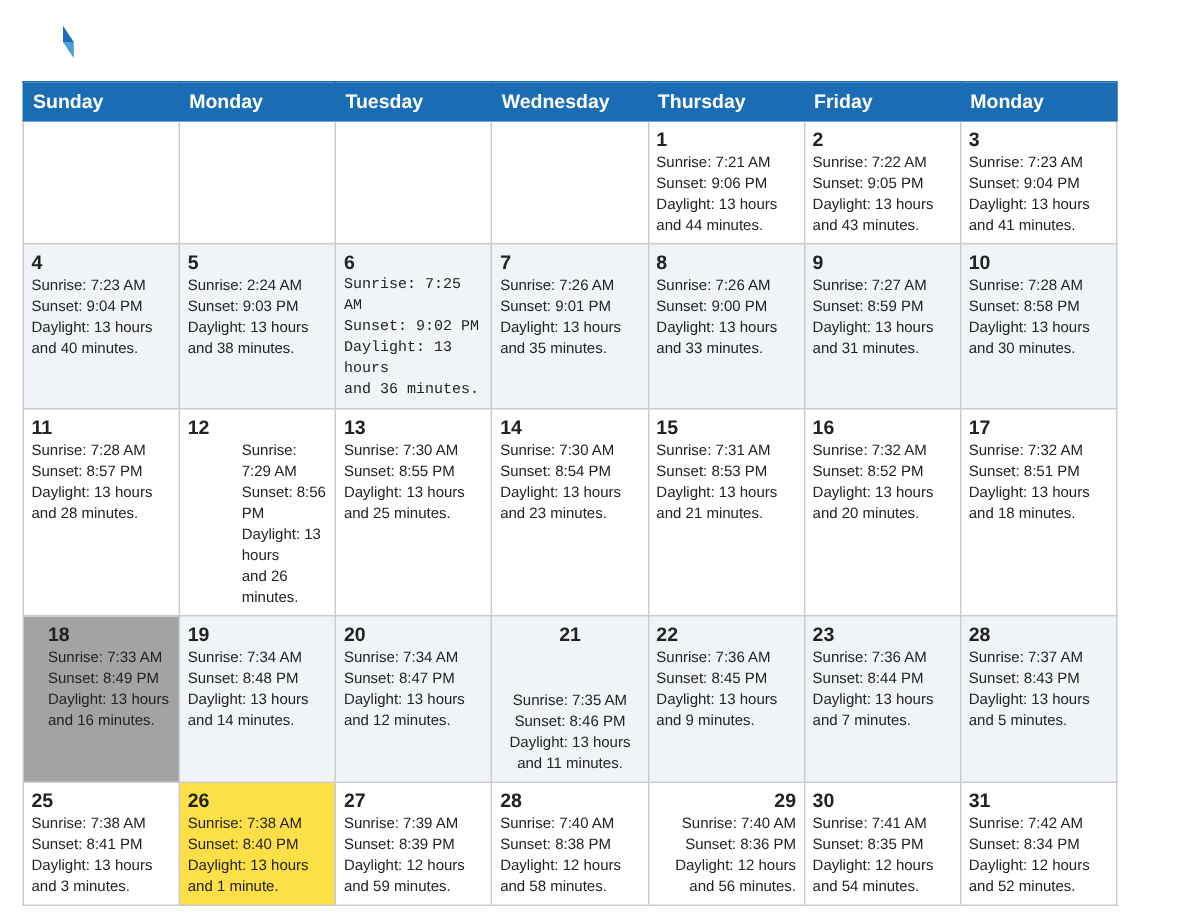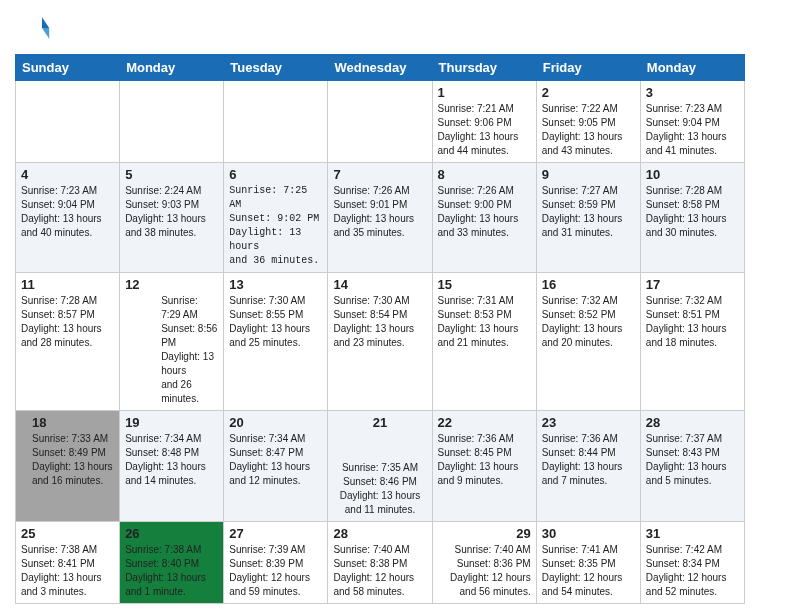--- a/index.html
+++ b/index.html
@@ -315,21 +315,21 @@
           </td>
         </tr>
         <tr>
           <td style="background: rgb(255, 255, 255);">
             <span class="day-number">25</span>
             <div class="day-info" style="white-space: pre-line;">Sunrise: 7:38 AM
 Sunset: 8:41 PM
 Daylight: 13 hours
 and 3 minutes.</div>
           </td>
-          <td style="background: #15803d;">
+          <td style="background: #fde047;">
             <span class="day-number">26</span>
             <div class="day-info" style="white-space: pre-line;">Sunrise: 7:38 AM
 Sunset: 8:40 PM
 Daylight: 13 hours
 and 1 minute.</div>
           </td>
           <td style="background: rgb(255, 255, 255);">
             <span class="day-number">27</span>
             <div class="day-info" style="white-space: pre-line;">Sunrise: 7:39 AM
 Sunset: 8:39 PM

